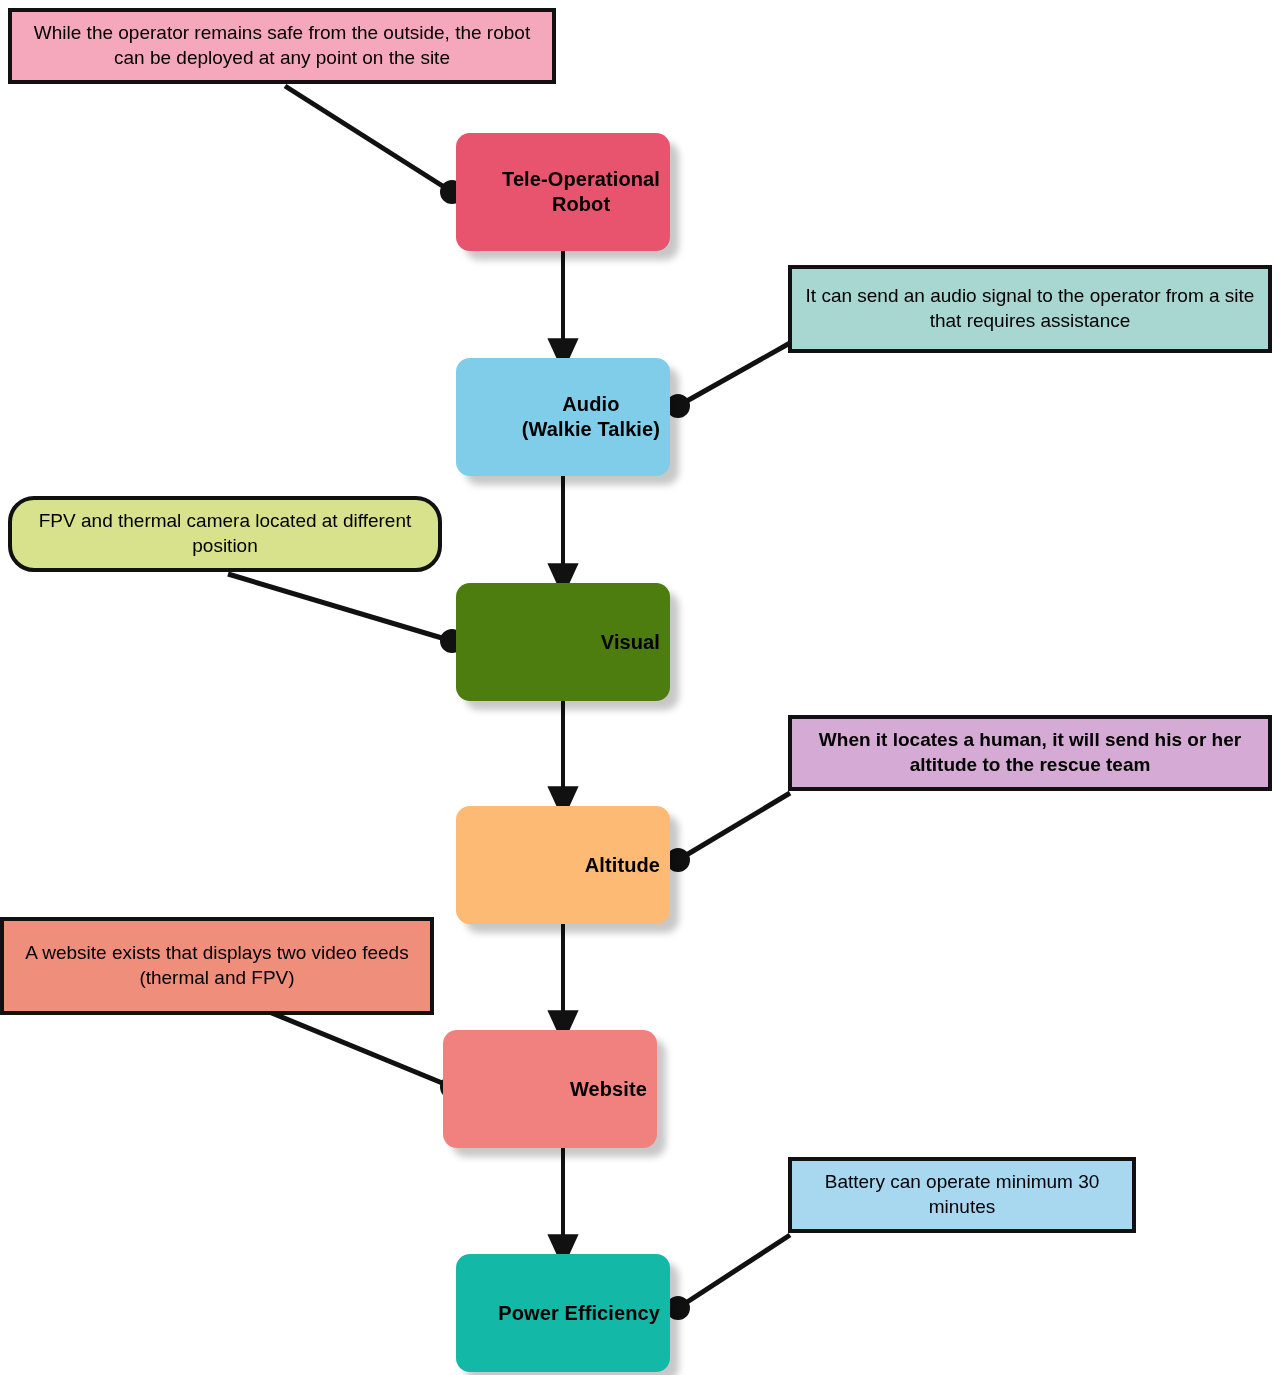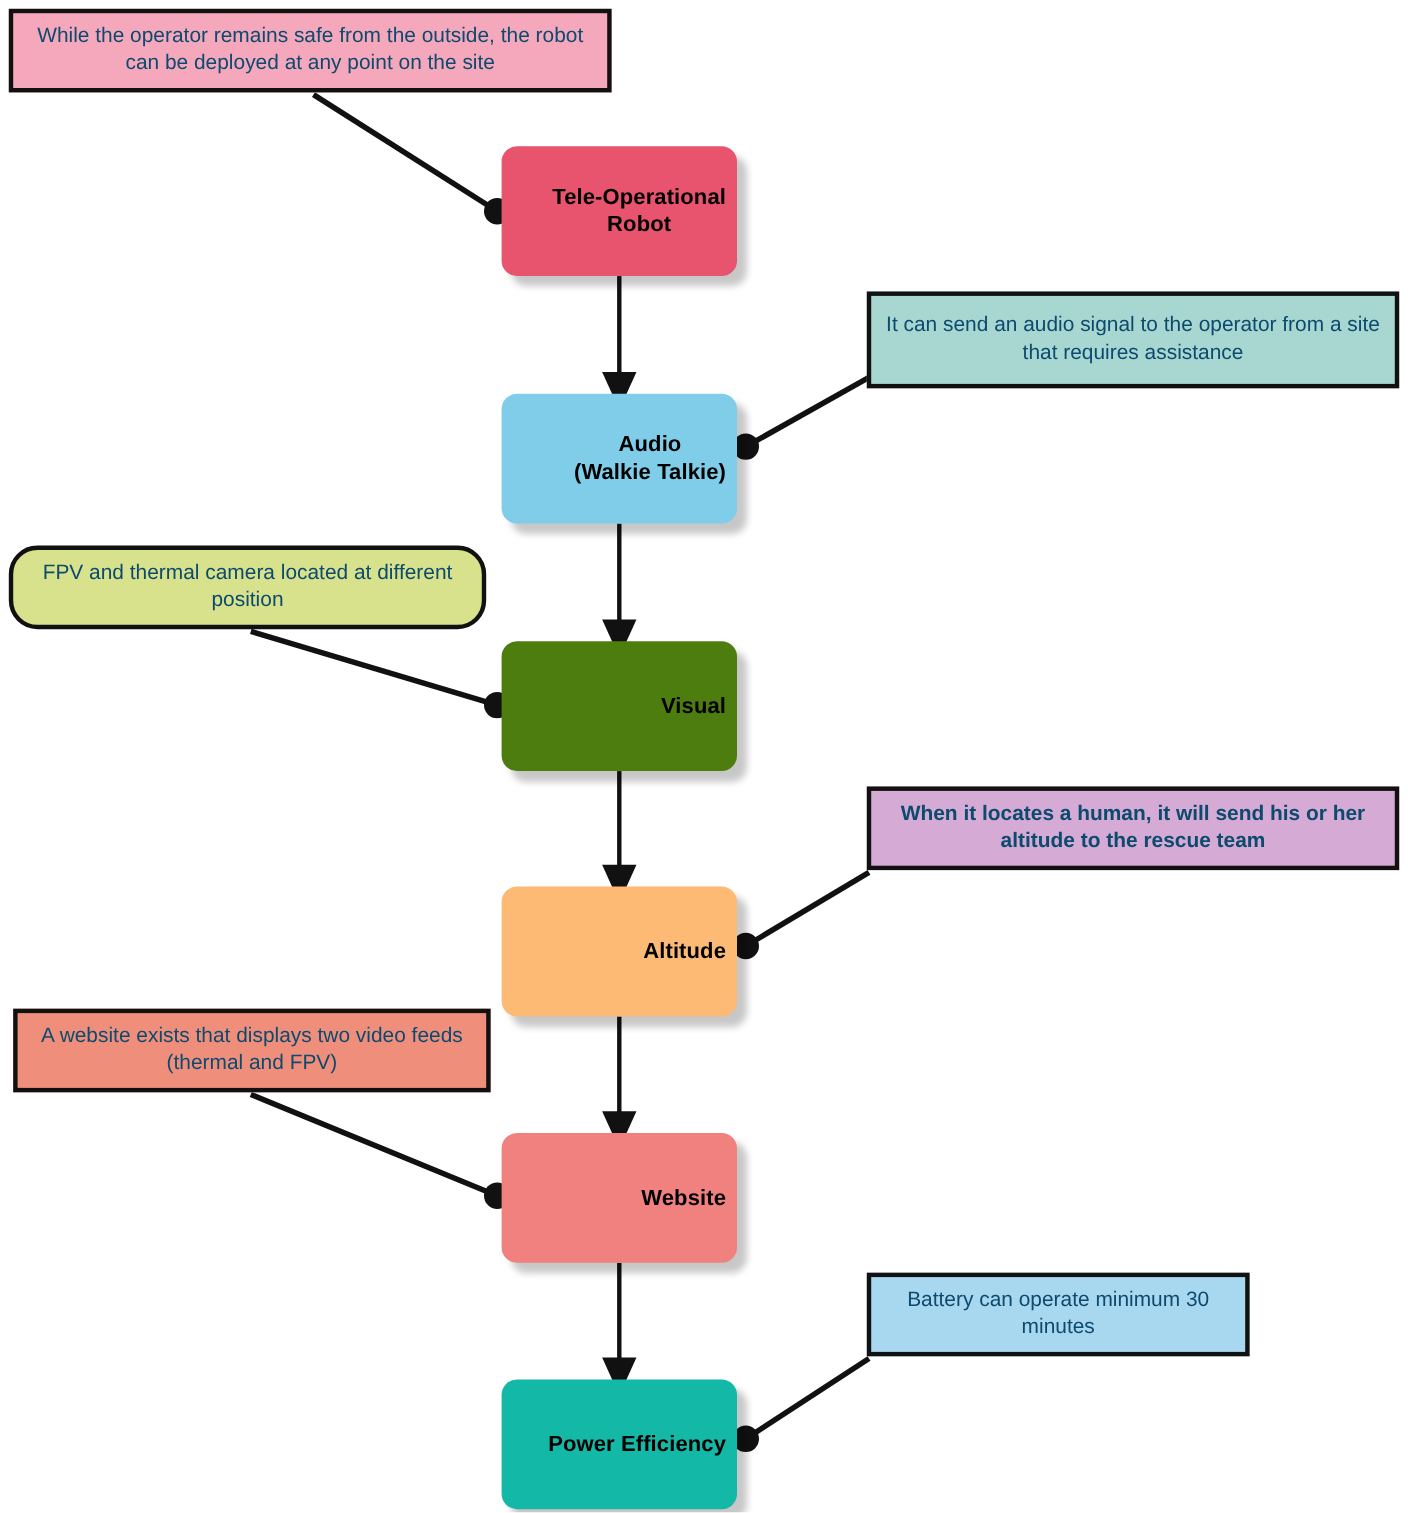--- a/index.html
+++ b/index.html
@@ -48,21 +48,21 @@
   }
   
   .note {
     position: absolute;
     box-sizing: border-box;
     border: 4px solid #111111;
     display: flex;
     align-items: center;
     justify-content: center;
     text-align: center;
-    color: #0c4a6e;
+    color: #000000;
     font-size: 19px;
     line-height: 1.3;
     z-index: 3;
   }
   .note-label {
     padding: 2px 8px;
   }
 </style>
 </head>
 <body>
@@ -104,21 +104,21 @@
       </div>
       <div class="note" style="left: 788px; top: 265px; width: 484px; height: 88px; background: rgb(168, 214, 208); border-color: rgb(17, 17, 17);">
         <span class="note-label">It can send an audio signal to the operator from a site that requires assistance</span>
       </div>
       <div class="note" style="left: 8px; top: 496px; width: 434px; height: 76px; background: rgb(216, 225, 140); border-color: rgb(17, 17, 17); border-radius: 26px;">
         <span class="note-label">FPV and thermal camera located at different position</span>
       </div>
       <div class="note" style="left: 788px; top: 715px; width: 484px; height: 76px; background: rgb(213, 170, 212); border-color: rgb(17, 17, 17); font-weight: bold;">
         <span class="note-label">When it locates a human, it will send his or her altitude to the rescue team</span>
       </div>
-      <div class="note" style="left: 12px; top: 917px; width: 434px; height: 76px; background: rgb(240, 142, 124); border-color: rgb(17, 17, 17);">
+      <div class="note" style="left: 0; top: 917px; width: 434px; height: 98px; background: rgb(240, 142, 124); border-color: rgb(17, 17, 17);">
         <span class="note-label">A website exists that displays two video feeds (thermal and FPV)</span>
       </div>
       <div class="note" style="left: 788px; top: 1157px; width: 348px; height: 76px; background: rgb(168, 216, 240); border-color: rgb(17, 17, 17);">
         <span class="note-label">Battery can operate minimum 30 minutes</span>
       </div>
     </div>
   <div id="node-layer">
       <div class="node" style="left: 456px; top: 133px; width: 214px; height: 118px; background: rgb(232, 84, 110);">
         <span class="node-label">Tele-Operational
 Robot</span>
@@ -126,21 +126,21 @@
       <div class="node" style="left: 456px; top: 358px; width: 214px; height: 118px; background: rgb(127, 205, 232); padding-left: 20px;">
         <span class="node-label">Audio
 (Walkie Talkie)</span>
       </div>
       <div class="node" style="left: 456px; top: 583px; width: 214px; height: 118px; background: #4d7c0f;">
         <span class="node-label">Visual</span>
       </div>
       <div class="node" style="left: 456px; top: 806px; width: 214px; height: 118px; background: #fdba74;">
         <span class="node-label">Altitude</span>
       </div>
-      <div class="node" style="left: 456px; top: 1030px; width: 214px; height: 118px; background: rgb(240, 129, 126);">
+      <div class="node" style="left: 443px; top: 1030px; width: 214px; height: 118px; background: rgb(240, 129, 126);">
         <span class="node-label">Website</span>
       </div>
       <div class="node" style="left: 456px; top: 1254px; width: 214px; height: 118px; background: #14b8a6;">
         <span class="node-label">Power Efficiency</span>
       </div>
     </div>
 
 </div>
 
 </body></html>

